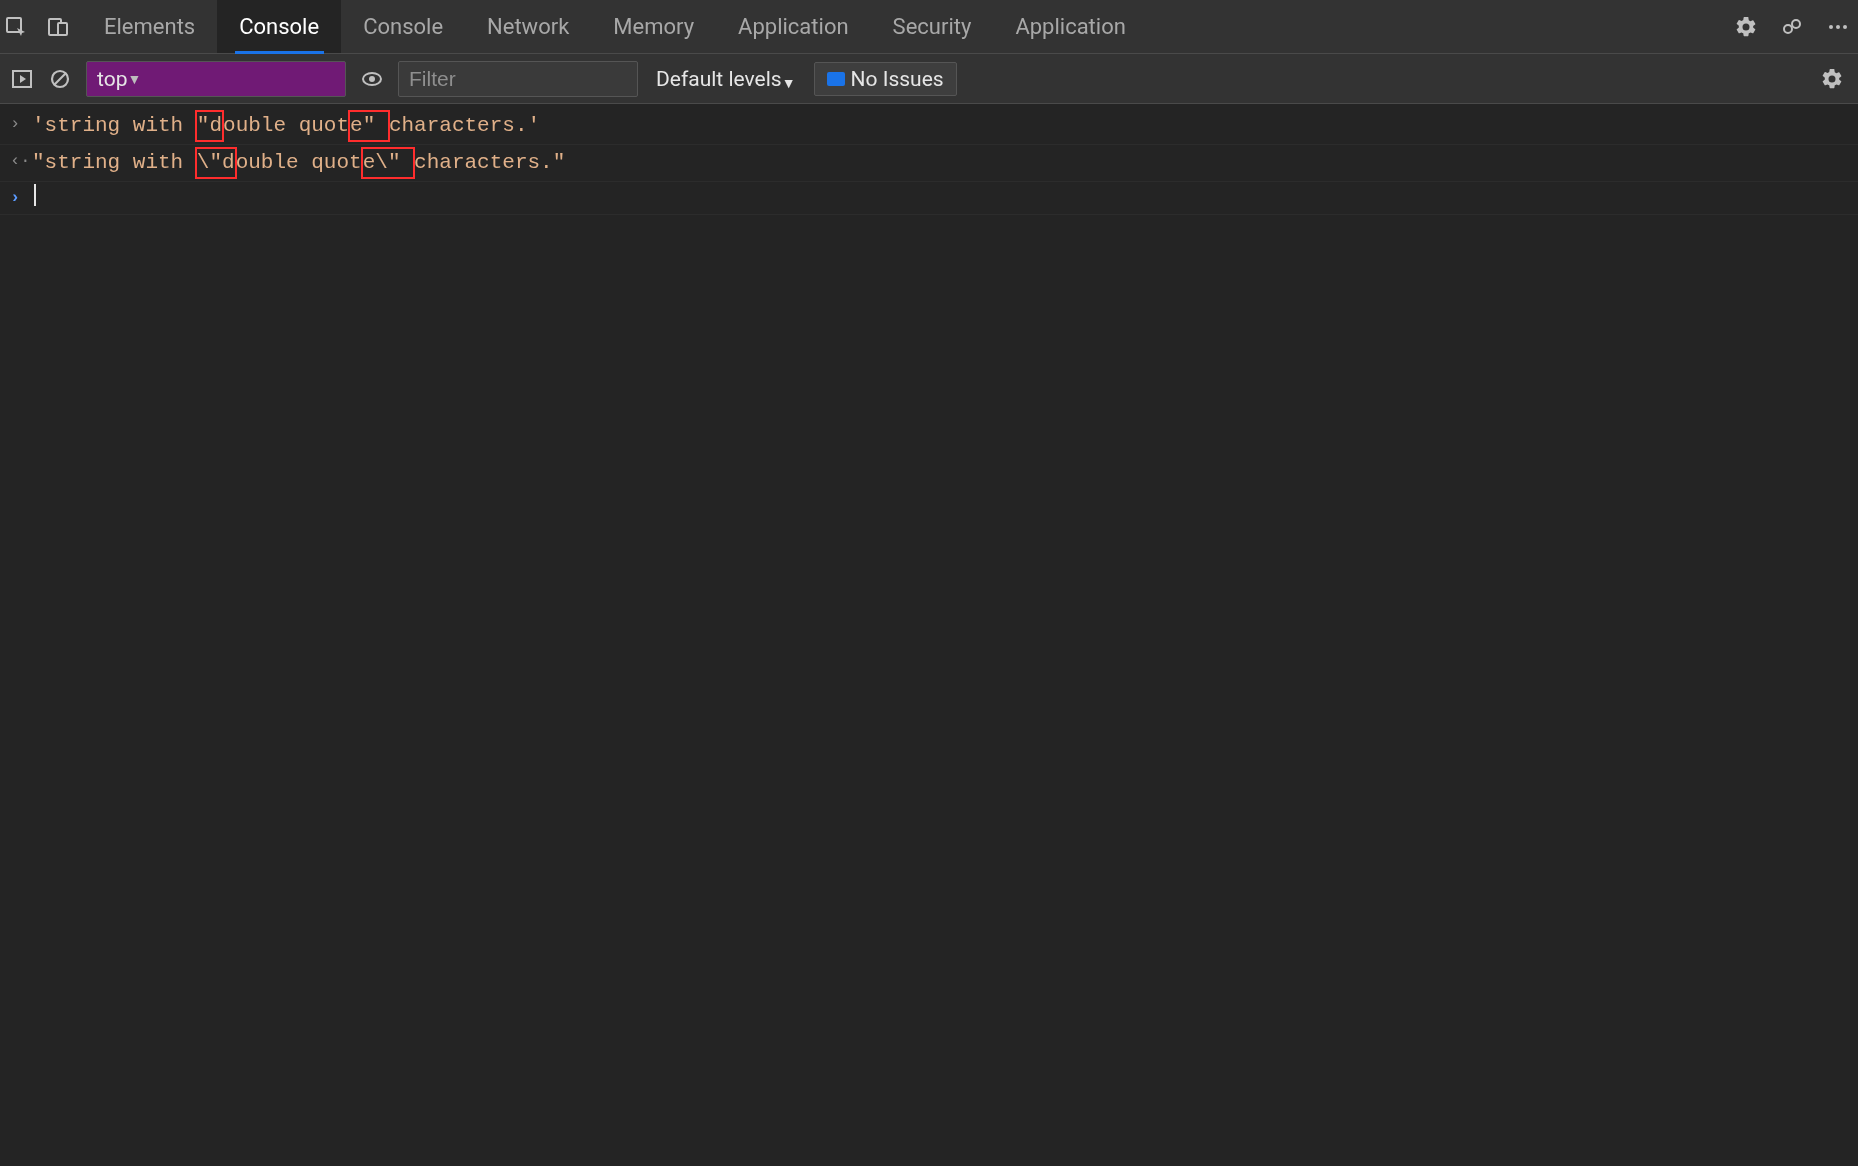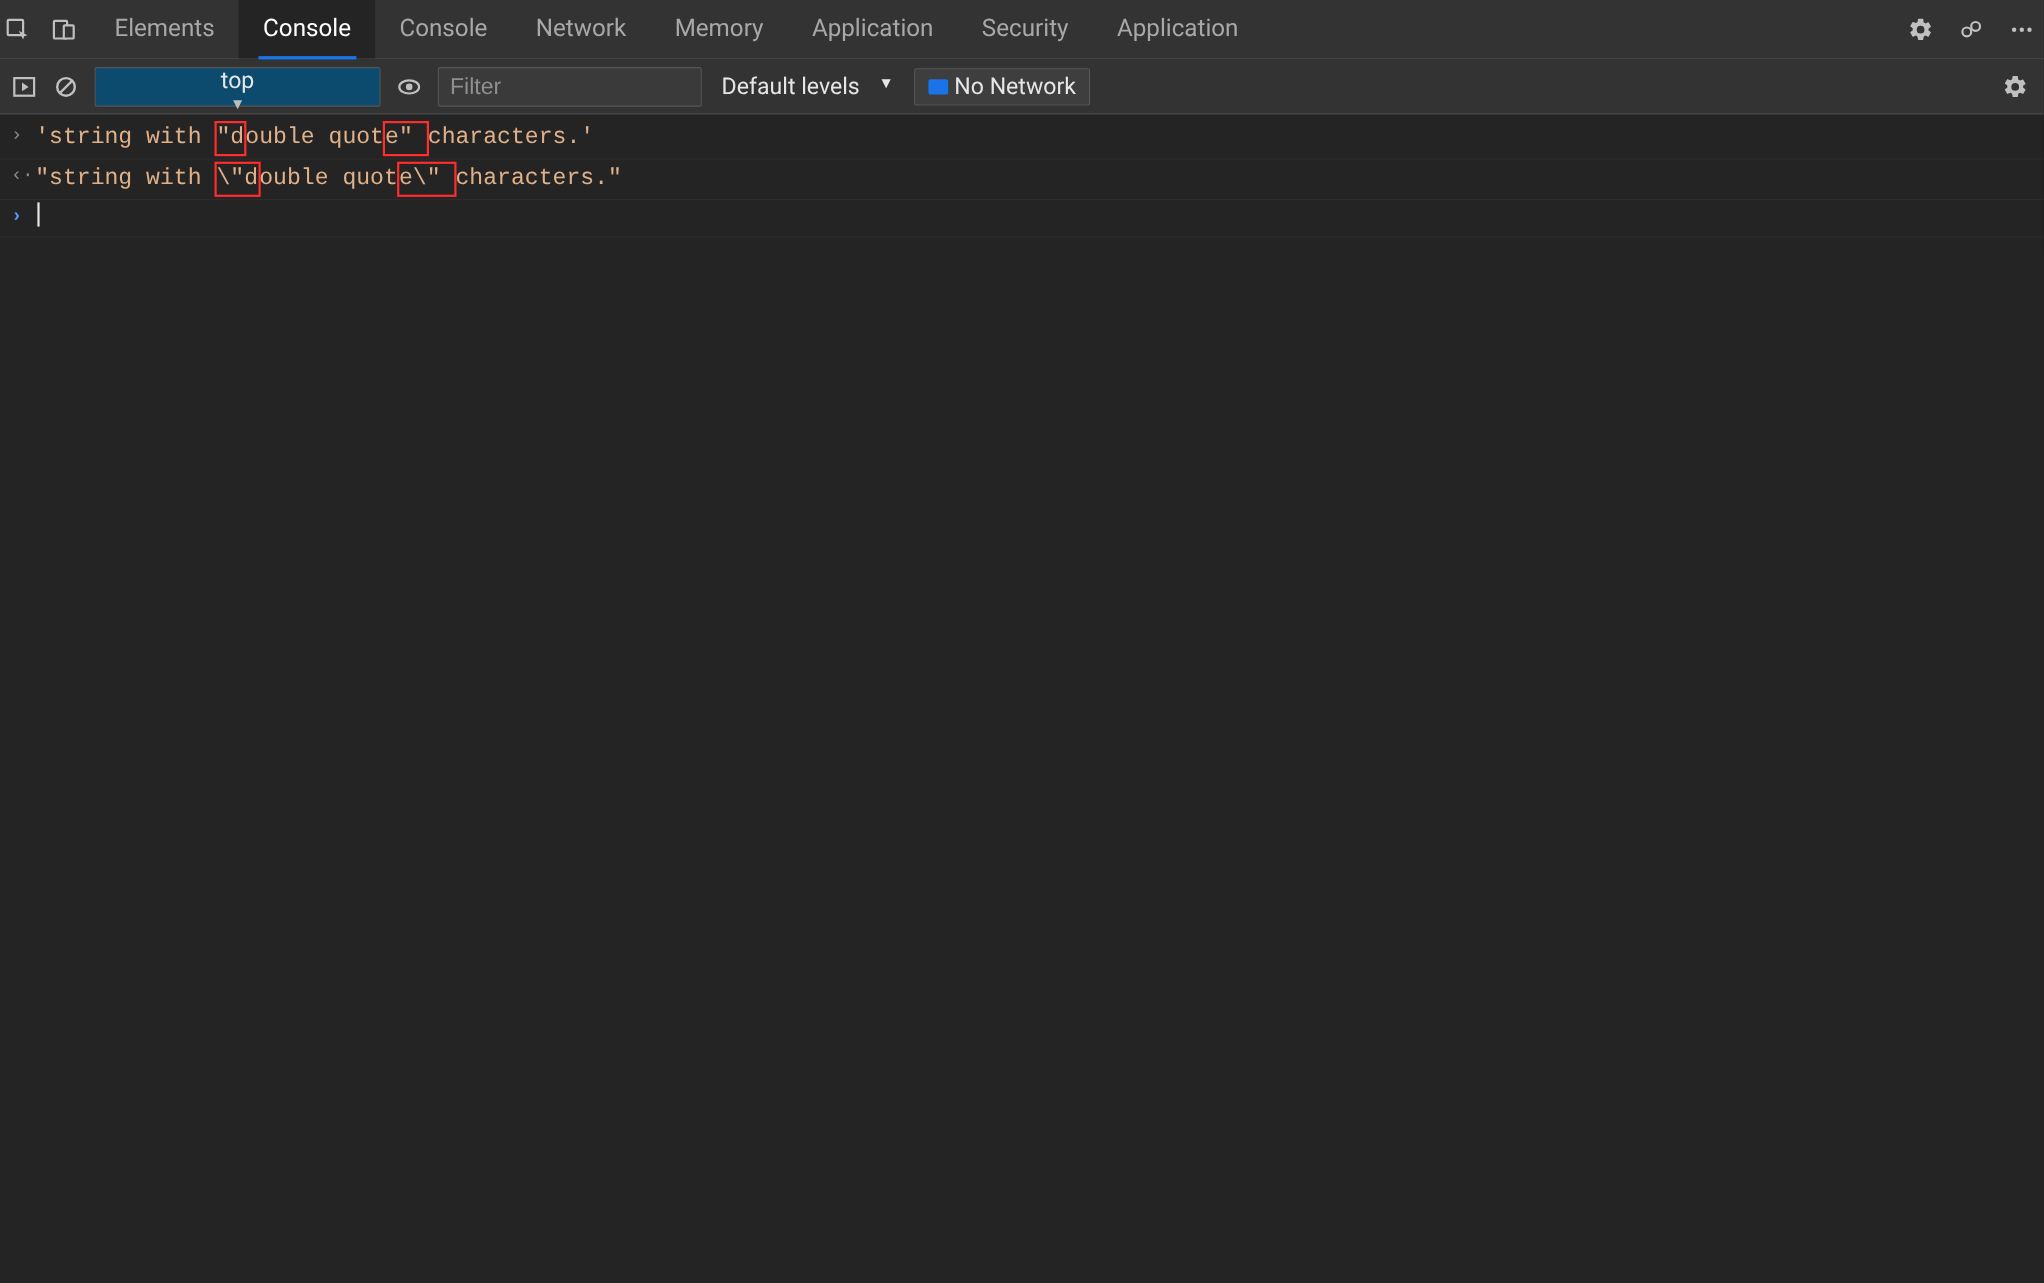--- a/index.html
+++ b/index.html
@@ -71,48 +71,47 @@
     background: #333333;
     border-bottom: 1px solid #4a4a4a;
     padding: 0 10px;
     gap: 14px;
   }
   .context-select {
     display: flex;
     align-items: center;
     min-width: 260px;
     height: 36px;
-    background: #0c4a6e;
+    background: #701a75;
     border: 1px solid #555;
     border-radius: 2px;
     padding: 0 10px;
     font-size: 21px;
     color: #e6e6e6;
     cursor: pointer;
-    flex-direction: column;
   }
   .context-select .caret {
     font-size: 14px;
     color: #bdbdbd;
   }
   .filter-input {
     width: 240px;
     height: 36px;
     background: #3a3a3a;
     border: 1px solid #555;
     border-radius: 2px;
     padding: 0 10px;
     font-size: 21px;
     color: #e6e6e6;
   }
   .filter-input::placeholder { color: #8f8f8f; }
   .levels {
     display: flex;
-    align-items: flex-start;
-    gap: 17px;
+    align-items: flex-end;
+    gap: 0;
     font-size: 21px;
     color: #e6e6e6;
     cursor: pointer;
     padding: 0 4px;
   }
   .issues-pill {
     display: flex;
     align-items: center;
     gap: 6px;
     background: #3e3e3e;
@@ -284,21 +283,21 @@
 
   <input class="filter-input" type="text" placeholder="Filter" style="">
 
   <div class="levels">
     <span>Default levels</span>
     <span style="font-size:14px;">▼</span>
   </div>
 
   <div class="issues-pill">
     <span class="chip"></span>
-    <span>No Network</span>
+    <span>No Issues</span>
   </div>
 
   <div class="toolbar-right">
     <span class="ico">
       <svg viewBox="0 0 24 24" fill="currentColor">
           <path d="M19.14 12.94a7.49 7.49 0 0 0 .05-.94 7.49 7.49 0 0 0-.05-.94l2.03-1.58a.5.5 0 0 0 .12-.64l-1.92-3.32a.5.5 0 0 0-.61-.22l-2.39.96a7.03 7.03 0 0 0-1.62-.94l-.36-2.54A.5.5 0 0 0 13.9 2h-3.8a.5.5 0 0 0-.49.42l-.36 2.54c-.58.24-1.12.55-1.62.94l-2.39-.96a.5.5 0 0 0-.61.22L2.71 8.48a.5.5 0 0 0 .12.64l2.03 1.58c-.03.31-.05.63-.05.94s.02.63.05.94L2.83 14.16a.5.5 0 0 0-.12.64l1.92 3.32c.14.24.43.34.61.22l2.39-.96c.5.39 1.04.7 1.62.94l.36 2.54c.4.24.25.42.49.42h3.8c.24 0 .45-.18.49-.42l.36-2.54c.58-.24 1.12-.55 1.62-.94l2.39.96c.18.12.47.02.61-.22l1.92-3.32a.5.5 0 0 0-.12-.64l-2.03-1.58zM12 15.5A3.5 3.5 0 1 1 12 8.5a3.5 3.5 0 0 1 0 7z"></path>
         </svg>
     </span>
   </div>
 </div>

